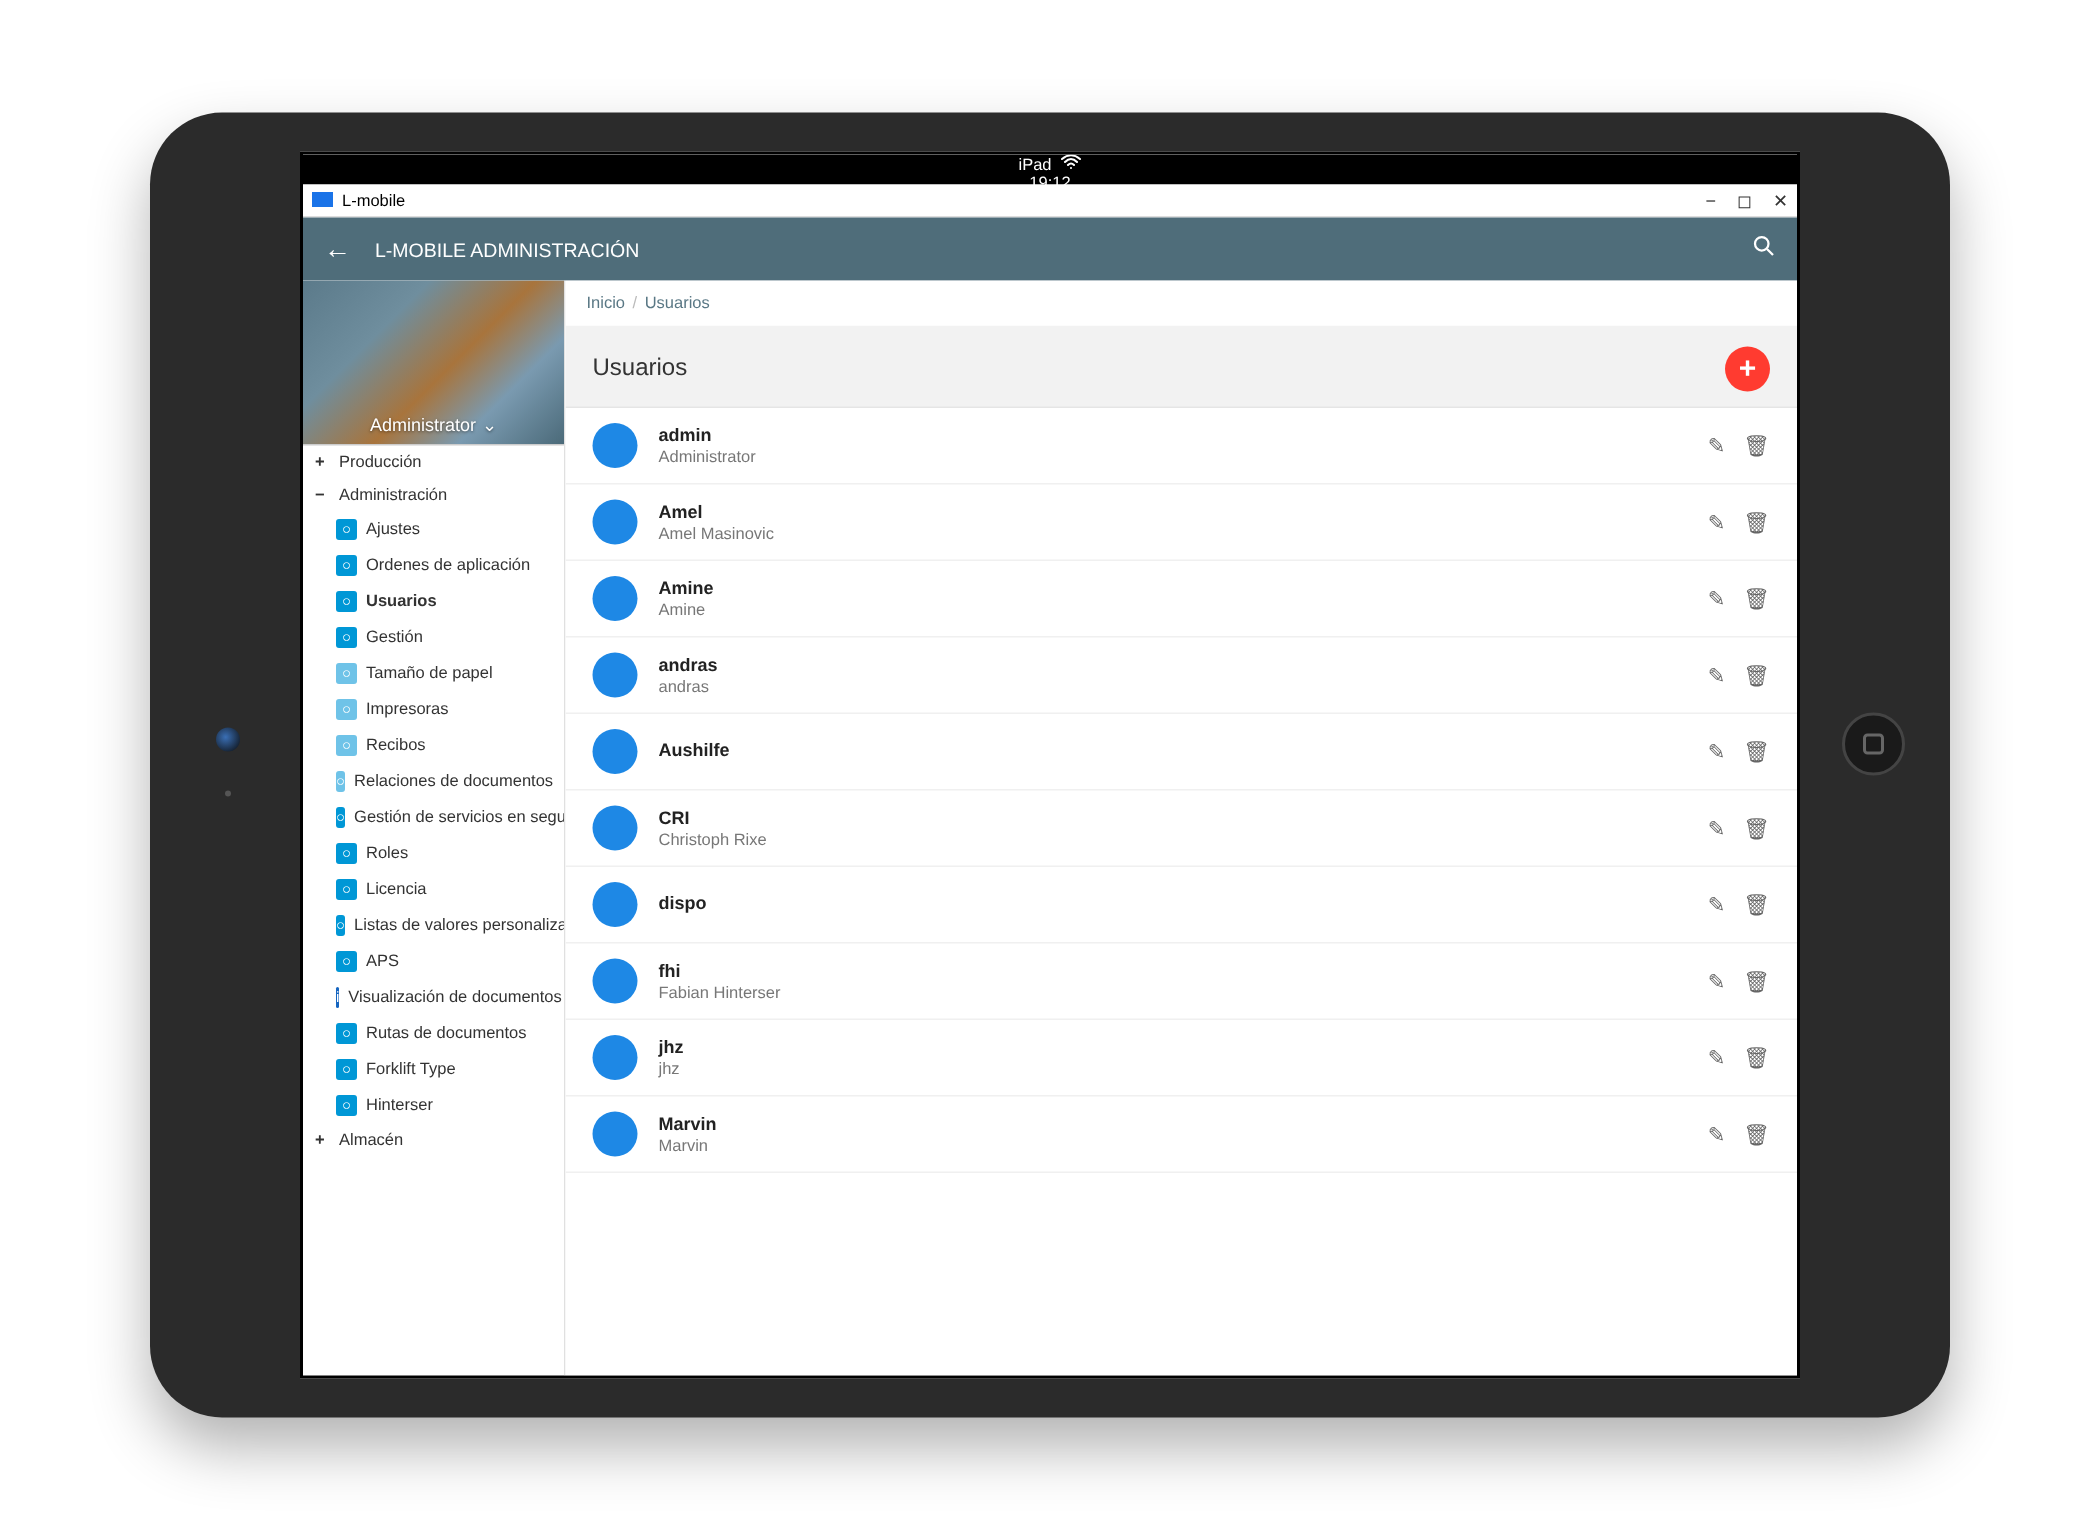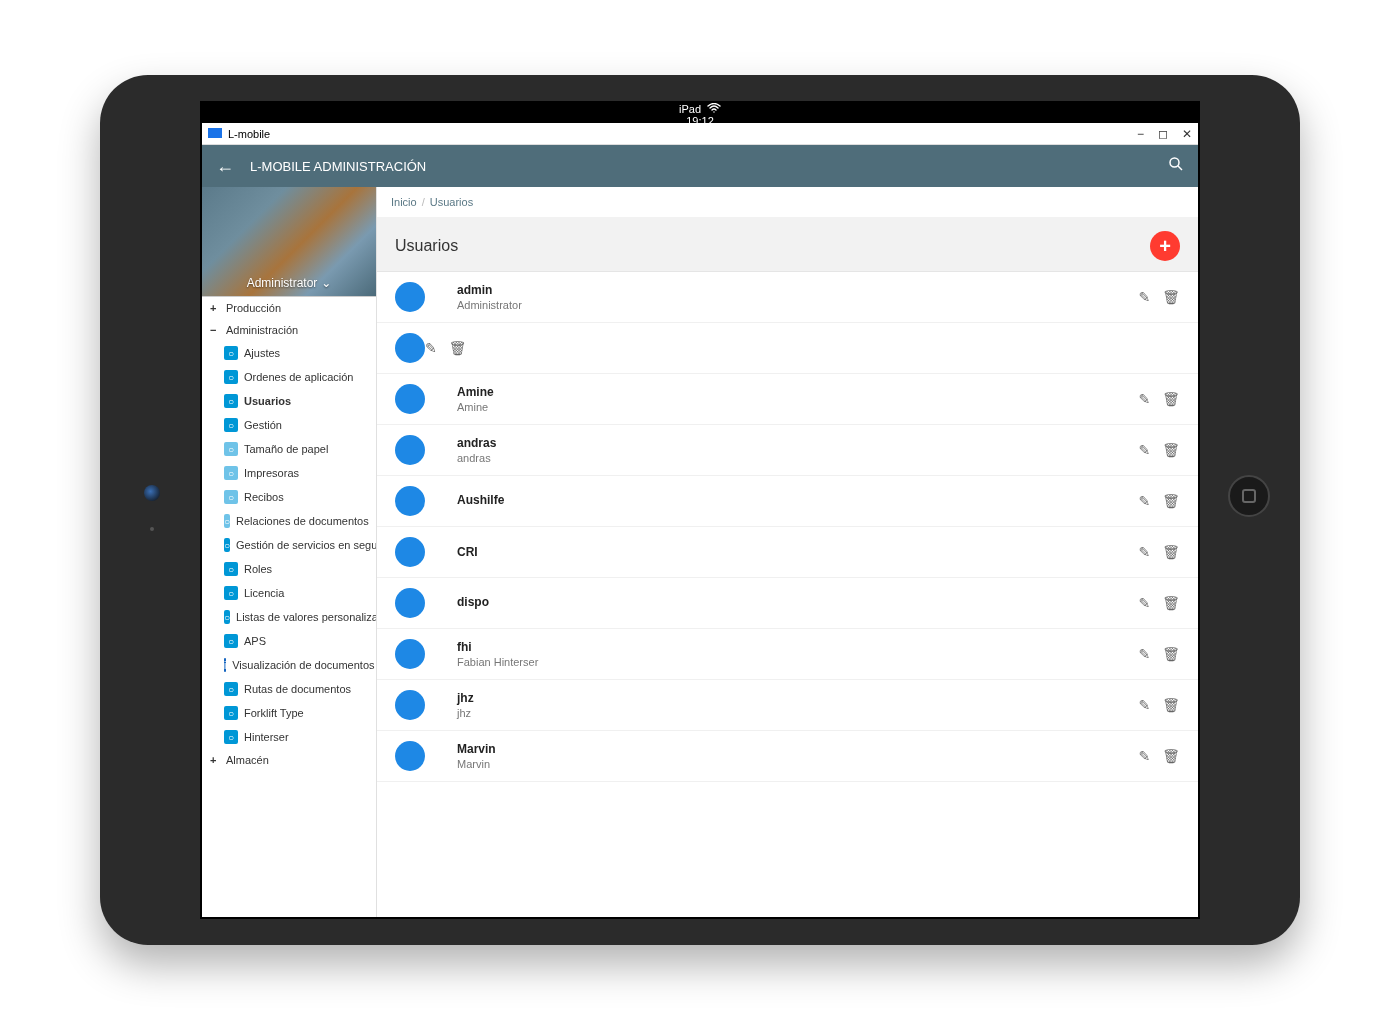--- a/index.html
+++ b/index.html
@@ -121,21 +121,21 @@
     font-size:20px; font-weight:700; cursor:pointer;
   }
 
   .user-row {
     display:flex; align-items:center; padding: 10px 18px;
     border-bottom: 1px solid #f0f0f0;
   }
   .avatar {
     width: 30px; height: 30px; border-radius:50%; background:#1e88e5; flex-shrink:0;
   }
-  .user-text { margin-left: 32px; flex:1; }
+  .user-text { margin-left: 14px; flex:1; }
   .user-name { font-size: 12px; font-weight:700; color:#222; }
   .user-sub { font-size: 11px; color:#777; margin-top:2px; }
   .row-actions { display:flex; gap:12px; color:#666; }
   .row-actions span { cursor:pointer; font-size:14px; }
 
   .battery { display:inline-flex; align-items:center; gap:2px; }
   .batt-body { width:20px; height:10px; border:1px solid #fff; border-radius:2px; position:relative; }
   .batt-fill { position:absolute; left:1px; top:1px; bottom:1px; width:72%; background:#fff; }
   .batt-tip { width:2px; height:5px; background:#fff; }
 </style>
@@ -308,20 +308,24 @@
                   <div class="user-name">admin</div>
                   <div class="user-sub">Administrator</div>
                 </div>
                 <div class="row-actions">
                   <span>✎</span>
                   <span>🗑</span>
                 </div>
               </div>
               <div class="user-row">
                 <div class="avatar"></div>
+                <div class="user-text">
+                  <div class="user-name">Amel</div>
+                  <div class="user-sub">Amel Masinovic</div>
+                </div>
                 <div class="row-actions">
                   <span>✎</span>
                   <span>🗑</span>
                 </div>
               </div>
               <div class="user-row">
                 <div class="avatar"></div>
                 <div class="user-text">
                   <div class="user-name">Amine</div>
                   <div class="user-sub">Amine</div>
@@ -350,20 +354,21 @@
                 </div>
                 <div class="row-actions">
                   <span>✎</span>
                   <span>🗑</span>
                 </div>
               </div>
               <div class="user-row">
                 <div class="avatar"></div>
                 <div class="user-text">
                   <div class="user-name">CRI</div>
+                  <div class="user-sub">Christoph Rixe</div>
                 </div>
                 <div class="row-actions">
                   <span>✎</span>
                   <span>🗑</span>
                 </div>
               </div>
               <div class="user-row">
                 <div class="avatar"></div>
                 <div class="user-text">
                   <div class="user-name">dispo</div>

